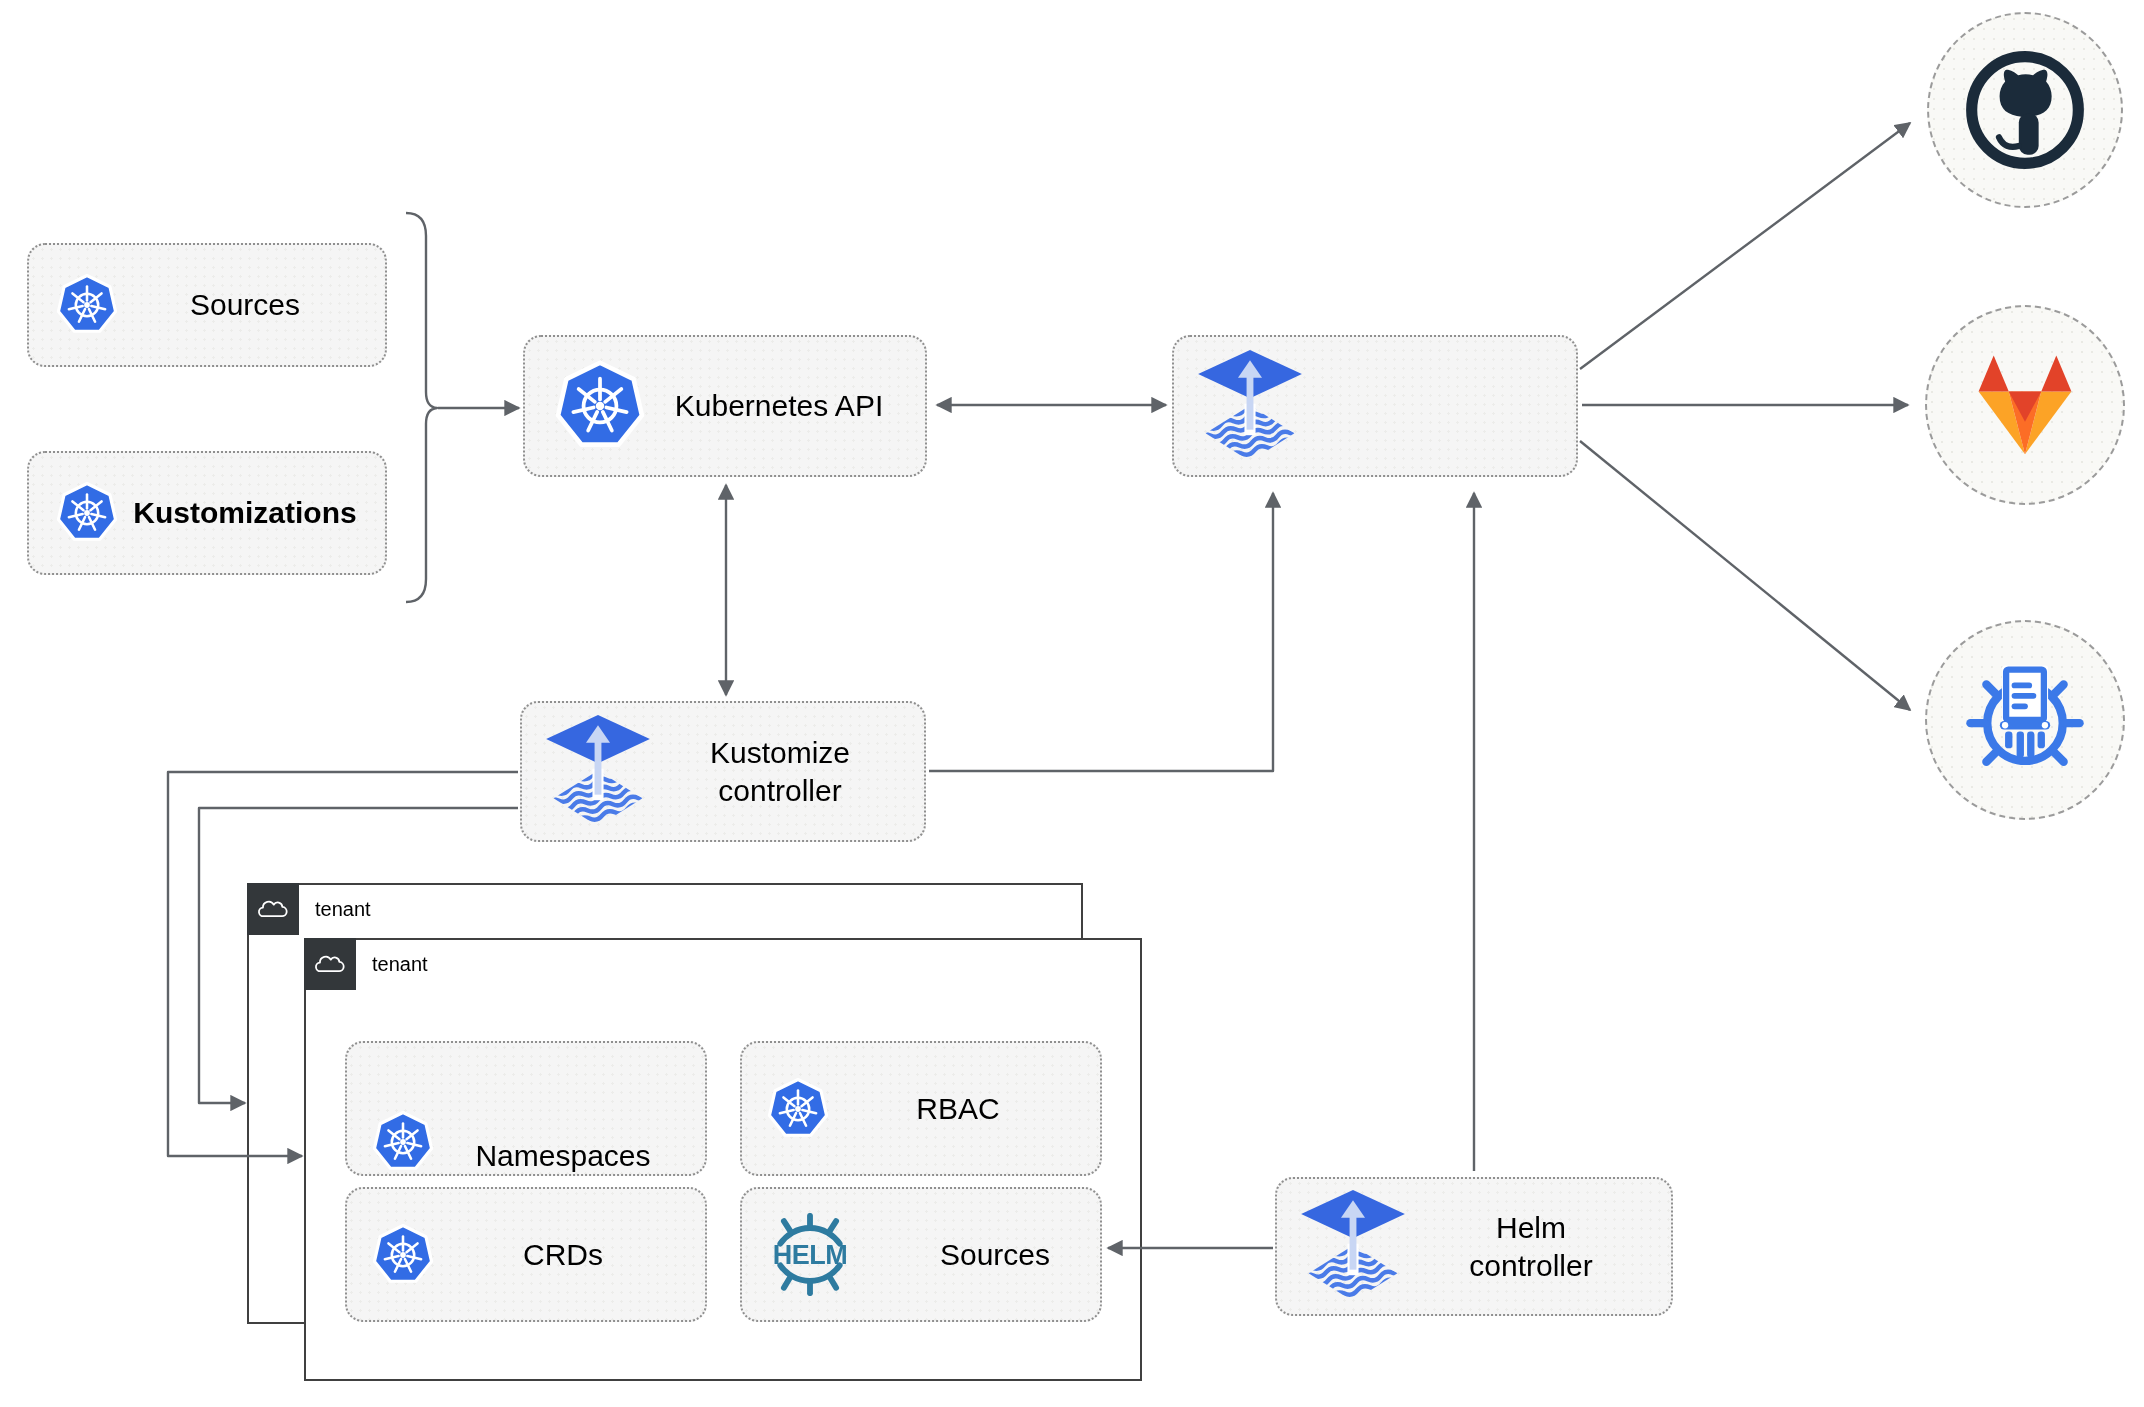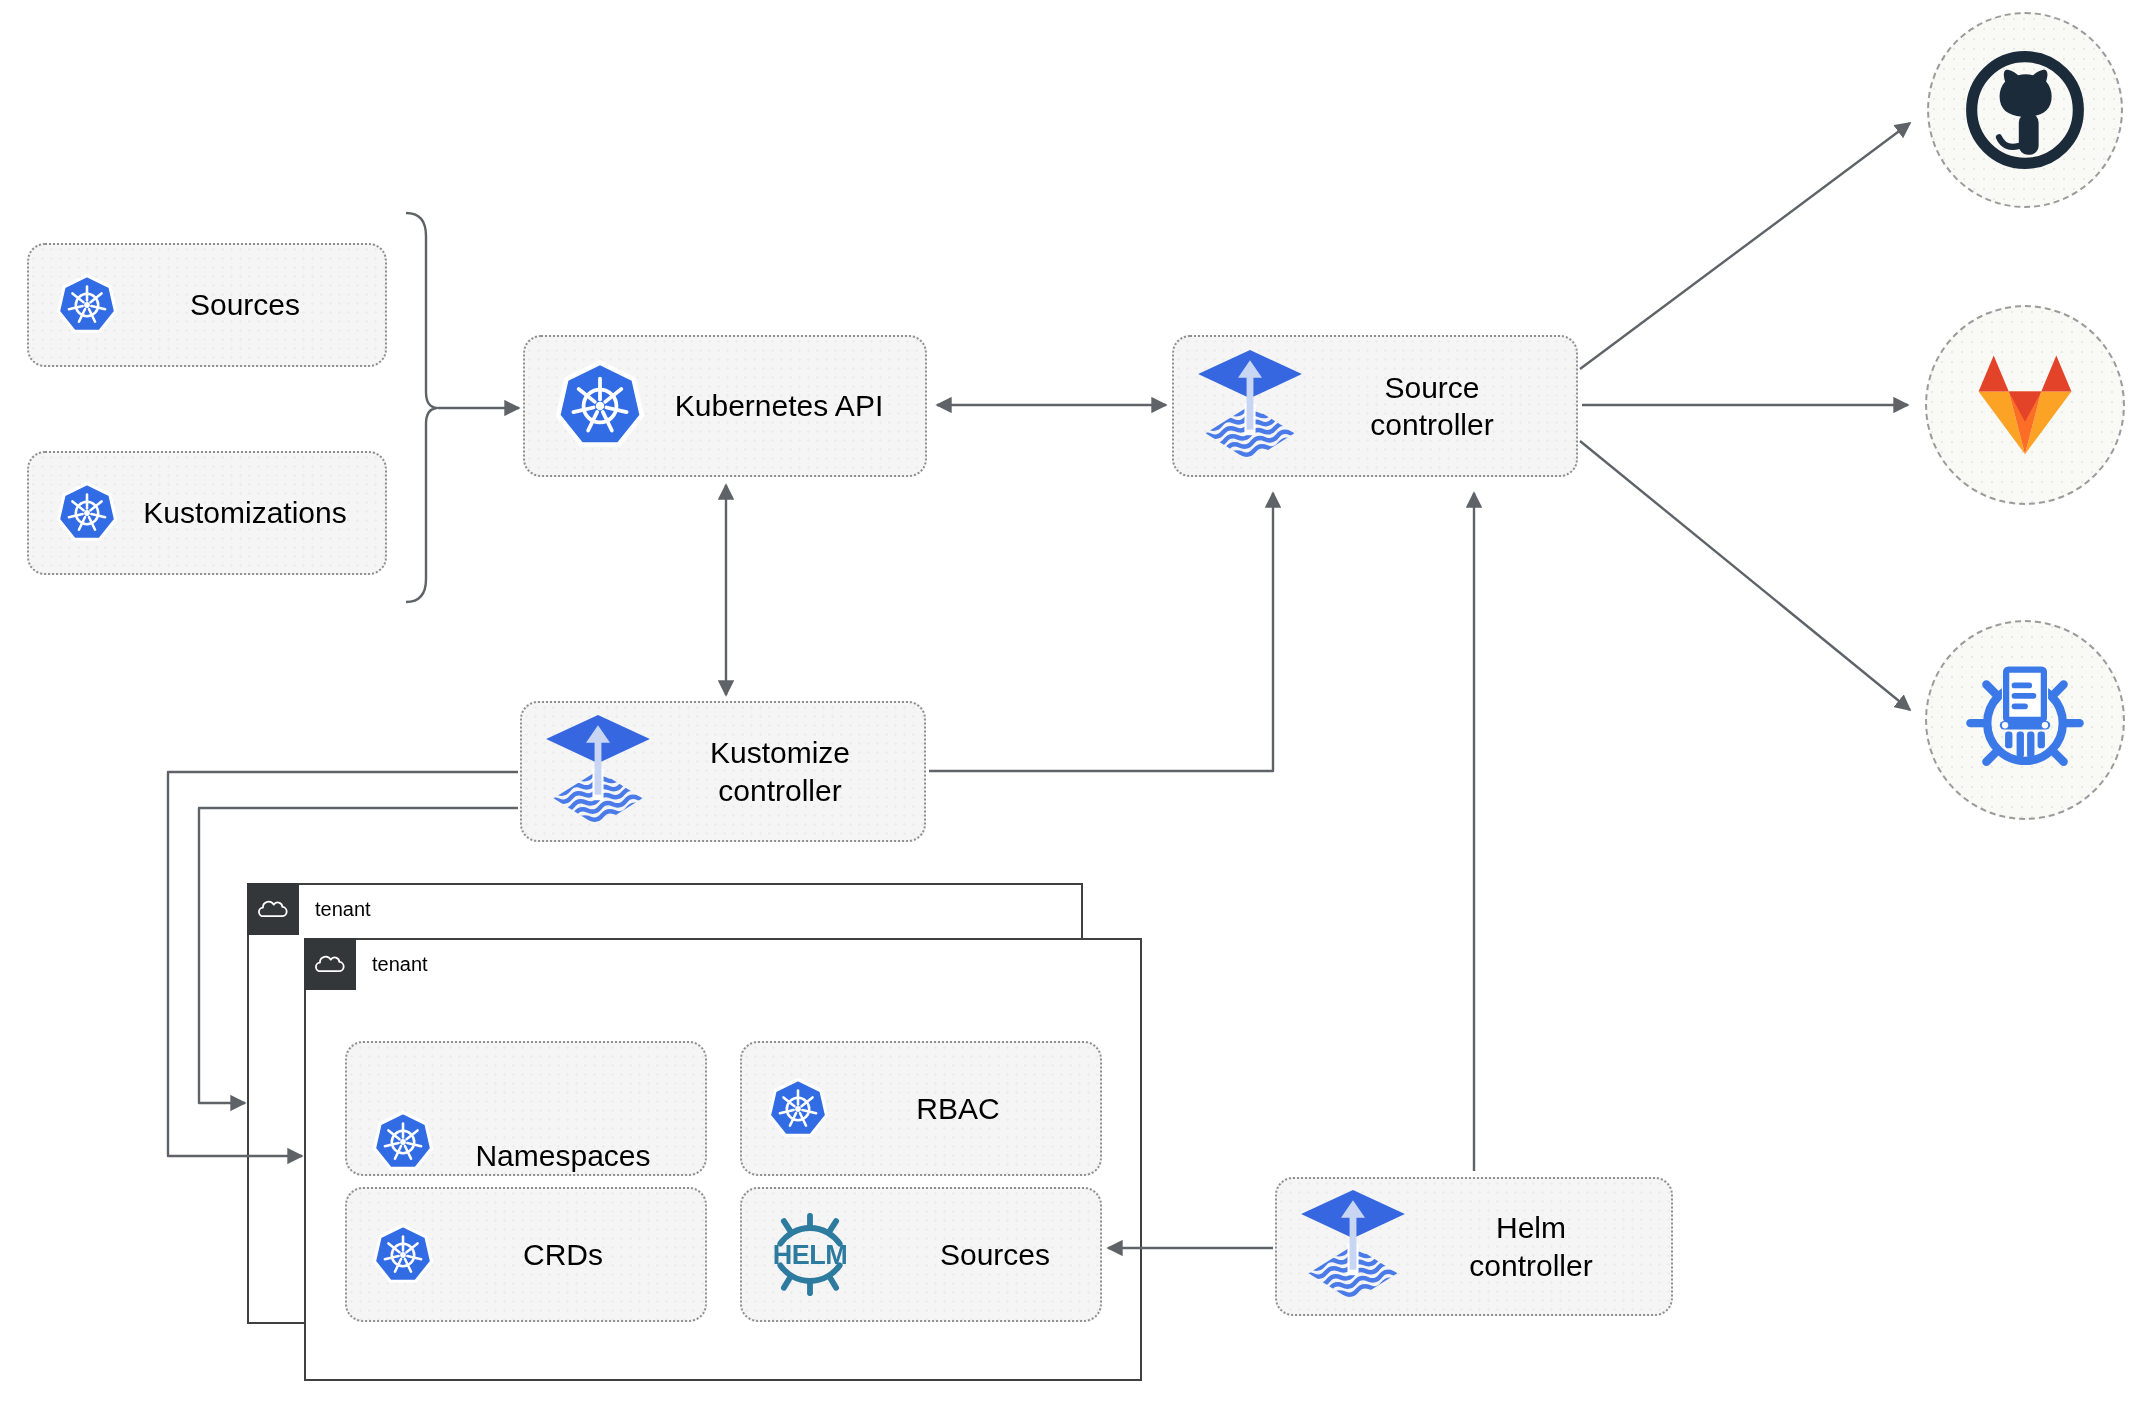--- a/index.html
+++ b/index.html
@@ -126,39 +126,38 @@
     </defs>
   </svg>
 
   <div class="node" style="left:27px;top:243px;width:360px;height:124px;padding-left:26px;">
     <svg class="icon" viewBox="0 0 100 100" style="width:64px;height:64px">
         <use href="#sym-k8s"></use>
       </svg>
     <div class="lbl">Sources</div>
   </div>
 
-  <div class="node" style="left:27px;top:451px;width:360px;height:124px;padding-left:26px;">
+  <div class="node" style="left:27px;top:451px;width:360px;height:124px;padding-left:26px;font-weight:bold;">
     <svg class="icon" viewBox="0 0 100 100" style="width:64px;height:64px">
         <use href="#sym-k8s"></use>
       </svg>
     <div class="lbl">Kustomizations</div>
   </div>
 
   <div class="node" style="left:523px;top:335px;width:404px;height:142px;padding-left:28px;">
     <svg class="icon" viewBox="0 0 100 100" style="width:94px;height:94px">
         <use href="#sym-k8s"></use>
       </svg>
     <div class="lbl">Kubernetes API</div>
   </div>
 
   <div class="node" style="left:1172px;top:335px;width:406px;height:142px;padding-left:24px;">
     <svg class="icon" viewBox="0 0 112 122" style="width:104px;height:113px">
         <use href="#sym-flux"></use>
       </svg>
-    <div class="lbl"><span class="lbl-wrap">Source controller</span></div>
   </div>
 
   <div class="node" style="left:520px;top:701px;width:406px;height:141px;padding-left:24px;">
     <svg class="icon" viewBox="0 0 112 122" style="width:104px;height:113px">
         <use href="#sym-flux"></use>
       </svg>
     <div class="lbl"><span class="lbl-wrap">Kustomize controller</span></div>
   </div>
 
   <div class="tenant" style="left:247px;top:883px;width:836px;height:441px;z-index:10;">

